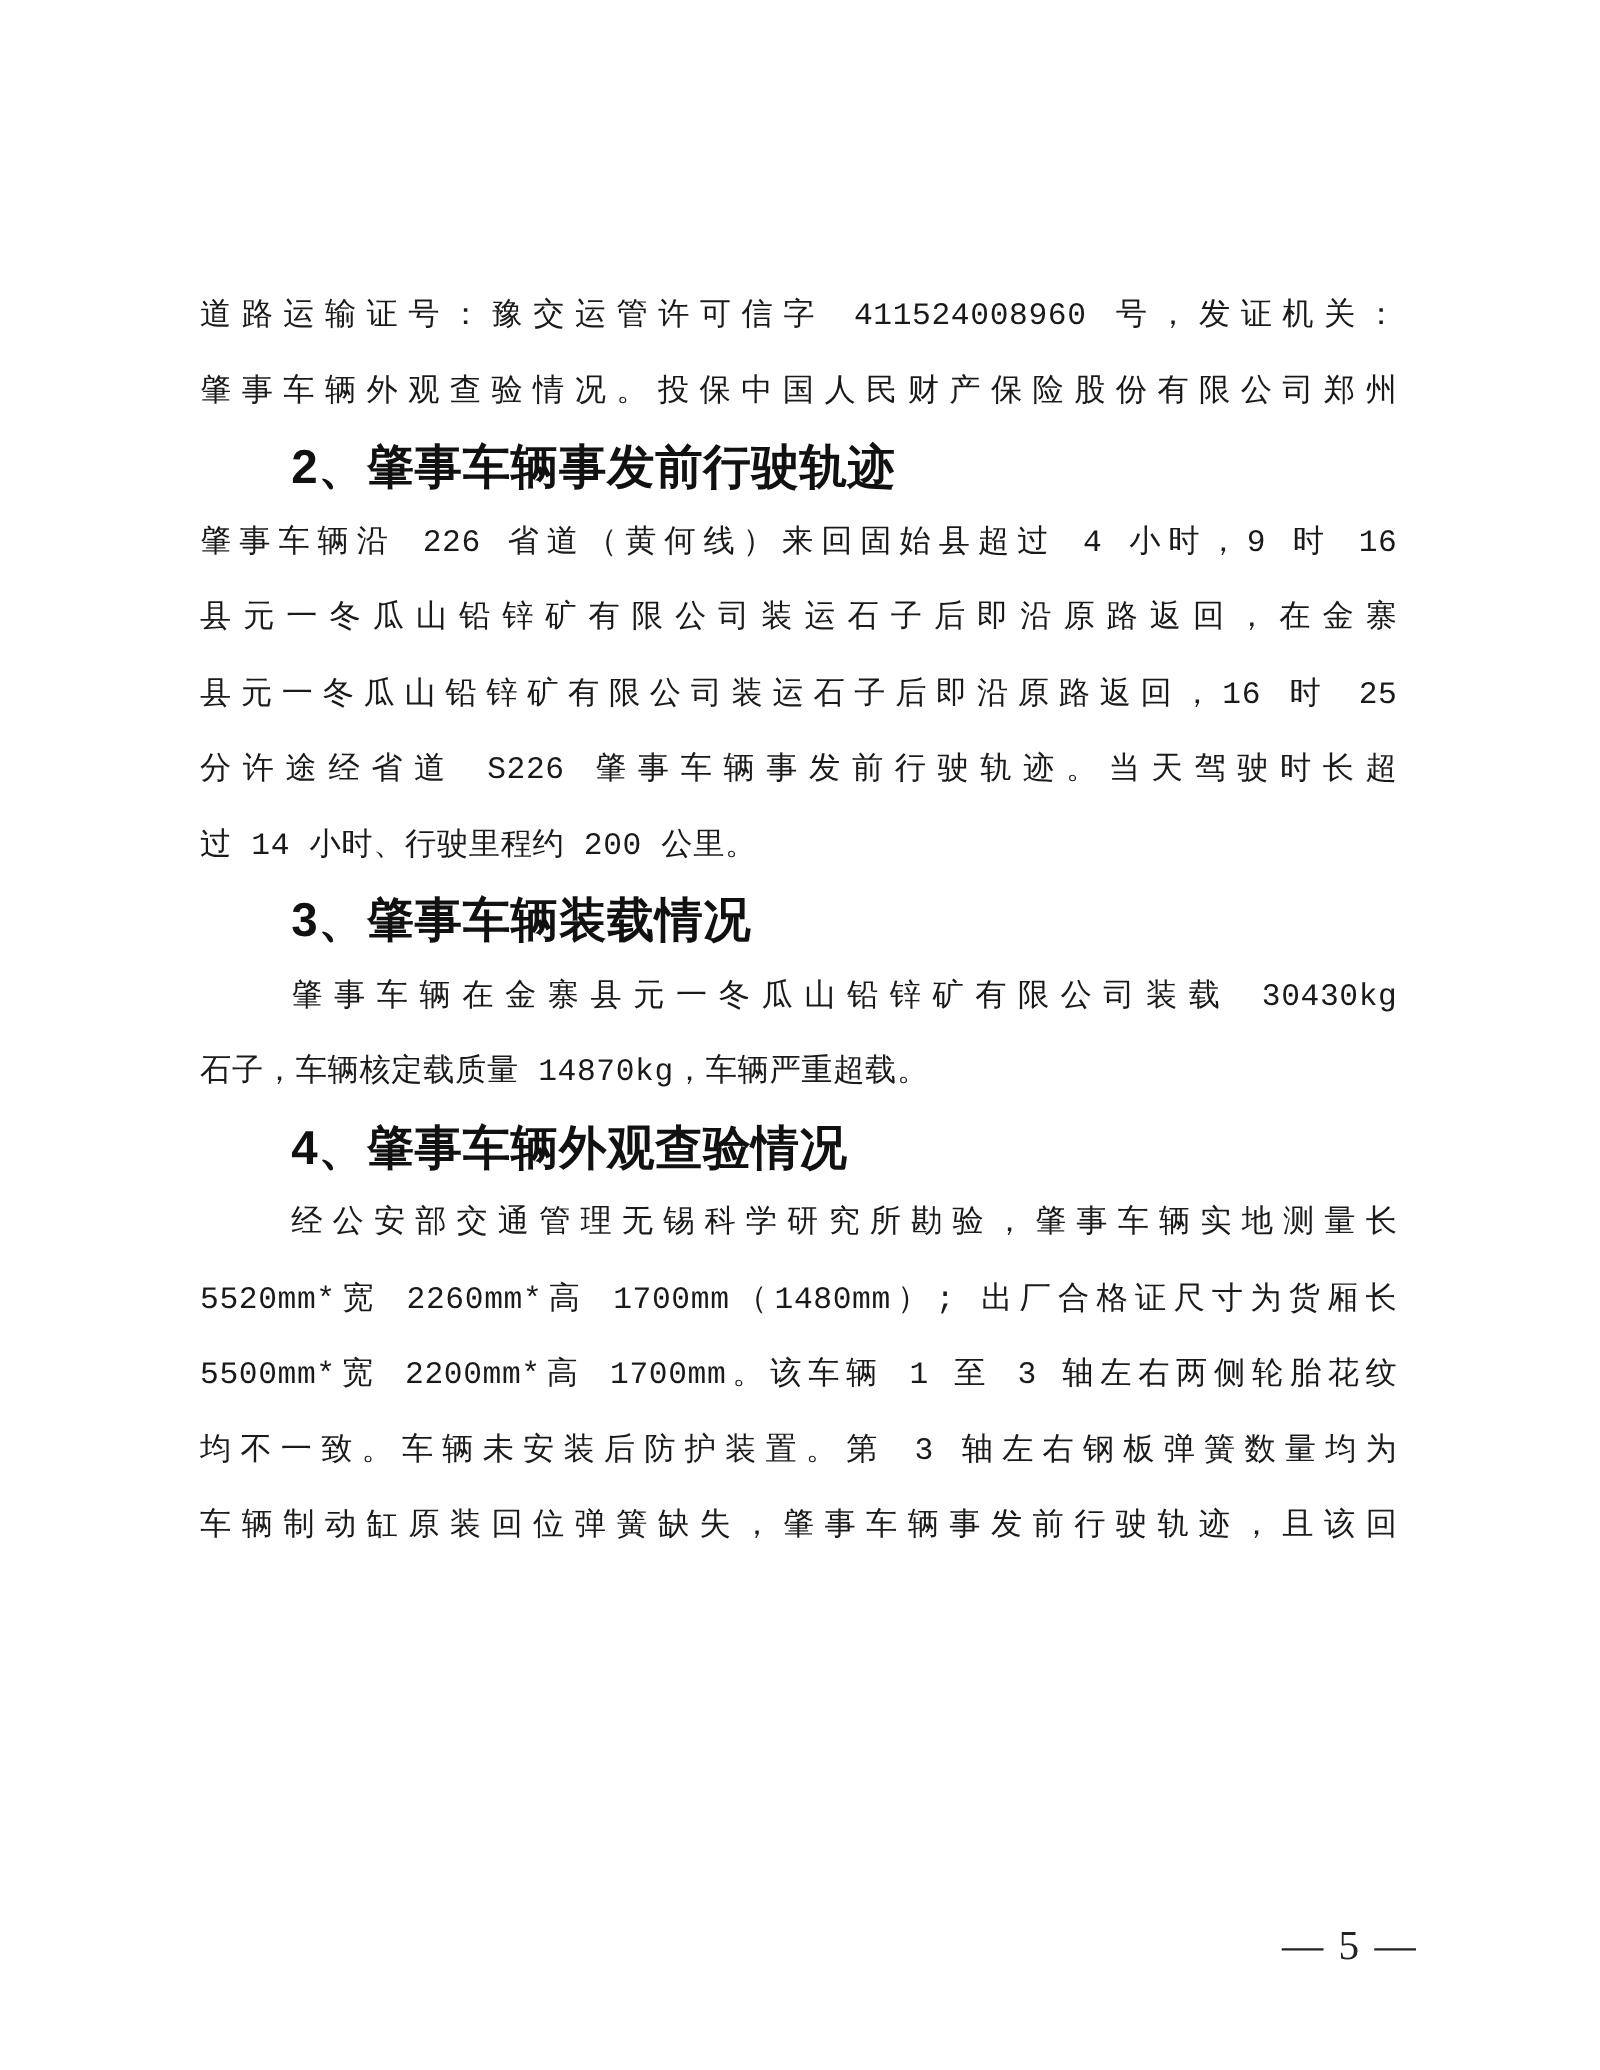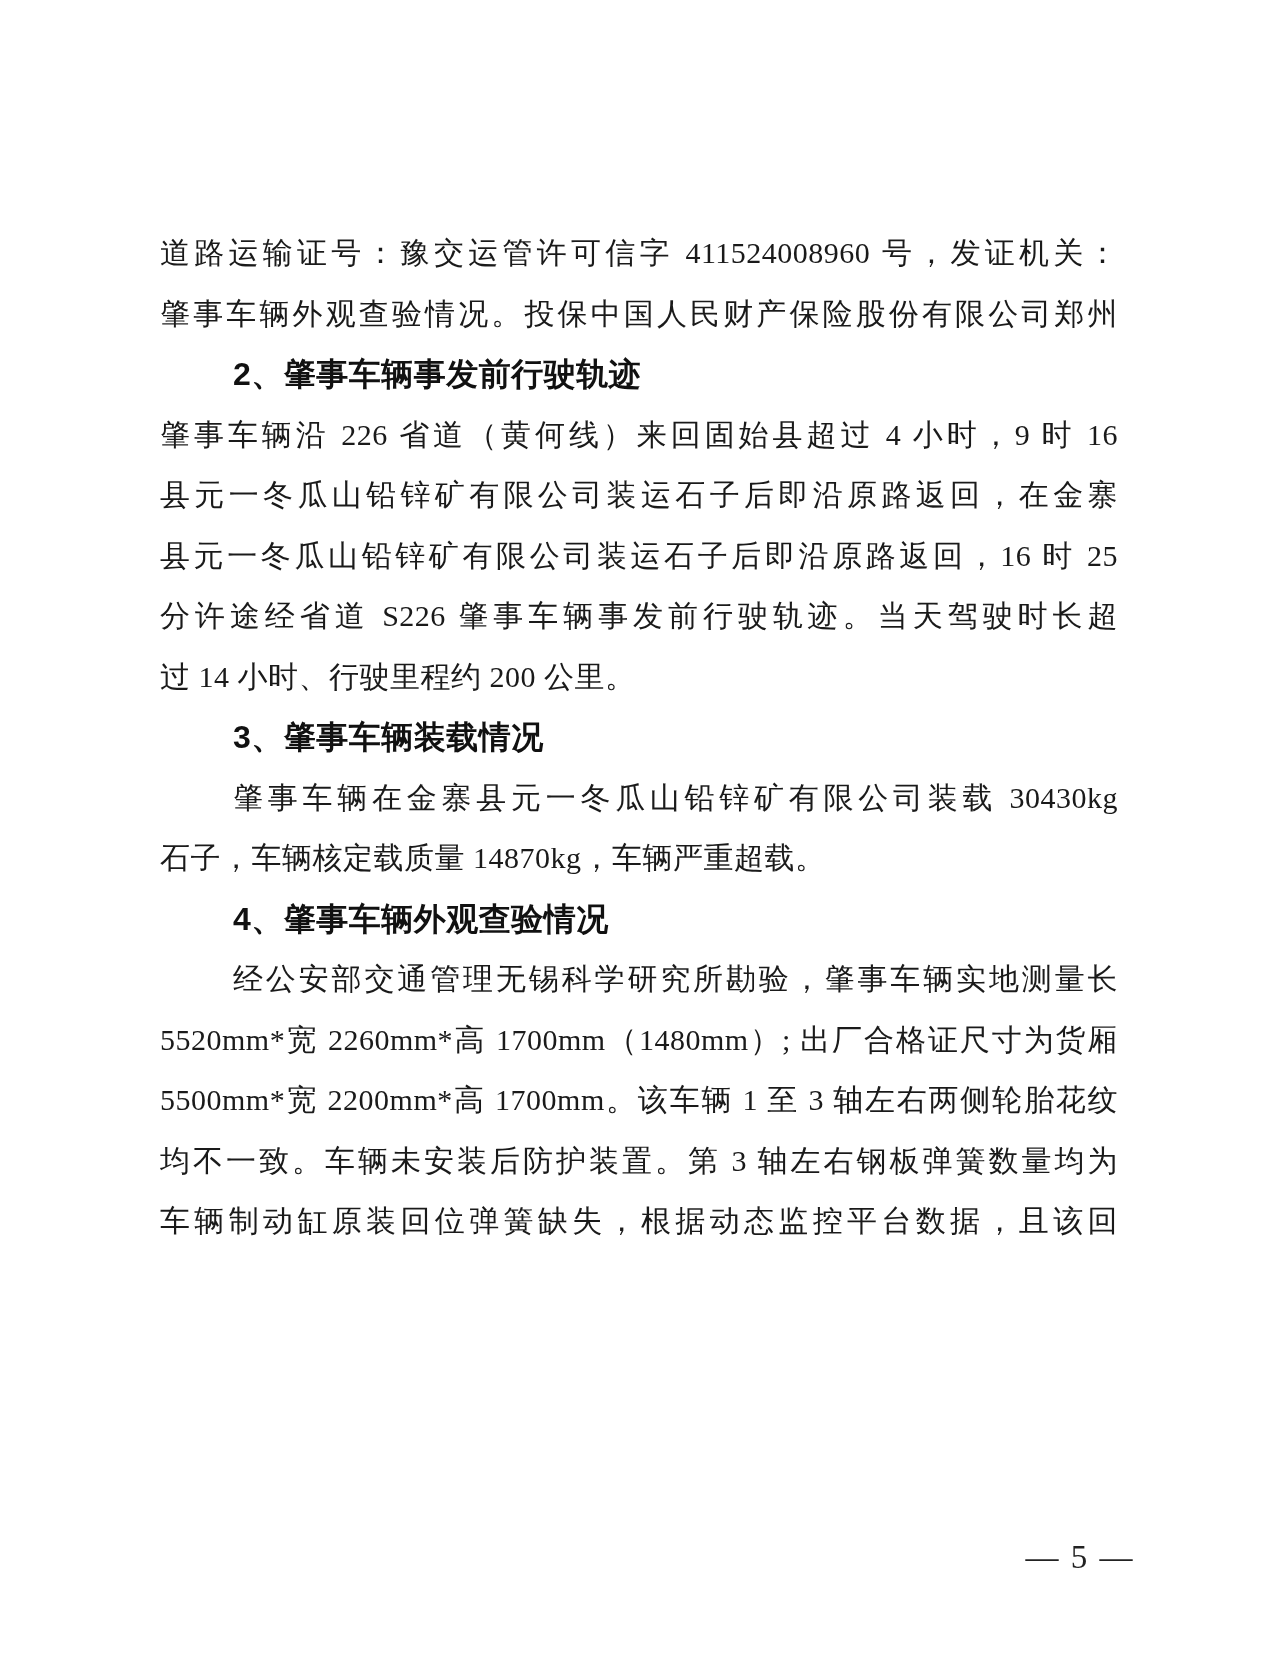--- a/index.html
+++ b/index.html
@@ -22,37 +22,38 @@
   }
   .content {
     position: absolute;
     left: 160px;
     top: 223px;
     width: 958px;
   }
   .line {
     height: 60.5px;
     line-height: 60.5px;
-    font-size: 30px;
+    font-size: 25px;
     letter-spacing: 0.5px;
     white-space: normal;
     overflow: hidden;
     text-align: left;
+    font-family: Liberation Mono, monospace;
   }
   .line.fill {
     text-align: justify;
     text-align-last: justify;
   }
   .line.indent {
     padding-left: 73px;
   }
   .line.heading {
     padding-left: 73px;
     font-weight: 700;
-    font-size: 32px;
+    font-size: 38px;
     font-family: "Liberation Sans", "DejaVu Sans", sans-serif;
     color: #111111;
     text-align: left;
     text-align-last: left;
   }
   .footer {
     position: absolute;
     left: 990px;
     top: 1534px;
     width: 180px;
@@ -78,16 +79,16 @@
       <div class="line fill">分许途经省道 S226 肇事车辆事发前行驶轨迹。当天驾驶时长超</div>
       <div class="line">过 14 小时、行驶里程约 200 公里。</div>
       <div class="line heading">3、肇事车辆装载情况</div>
       <div class="line fill indent">肇事车辆在金寨县元一冬瓜山铅锌矿有限公司装载 30430kg</div>
       <div class="line">石子，车辆核定载质量 14870kg，车辆严重超载。</div>
       <div class="line heading">4、肇事车辆外观查验情况</div>
       <div class="line fill indent">经公安部交通管理无锡科学研究所勘验，肇事车辆实地测量长</div>
       <div class="line fill">5520mm*宽 2260mm*高 1700mm（1480mm）; 出厂合格证尺寸为货厢长</div>
       <div class="line fill">5500mm*宽 2200mm*高 1700mm。该车辆 1 至 3 轴左右两侧轮胎花纹</div>
       <div class="line fill">均不一致。车辆未安装后防护装置。第 3 轴左右钢板弹簧数量均为</div>
-      <div class="line fill">车辆制动缸原装回位弹簧缺失，根据动态监控平台数据，且该回</div>
+      <div class="line fill">车辆制动缸原装回位弹簧缺失，肇事车辆事发前行驶轨迹，且该回</div>
     </div>
   <div class="footer">— 5 —</div>
 </div>
 
 </body></html>

